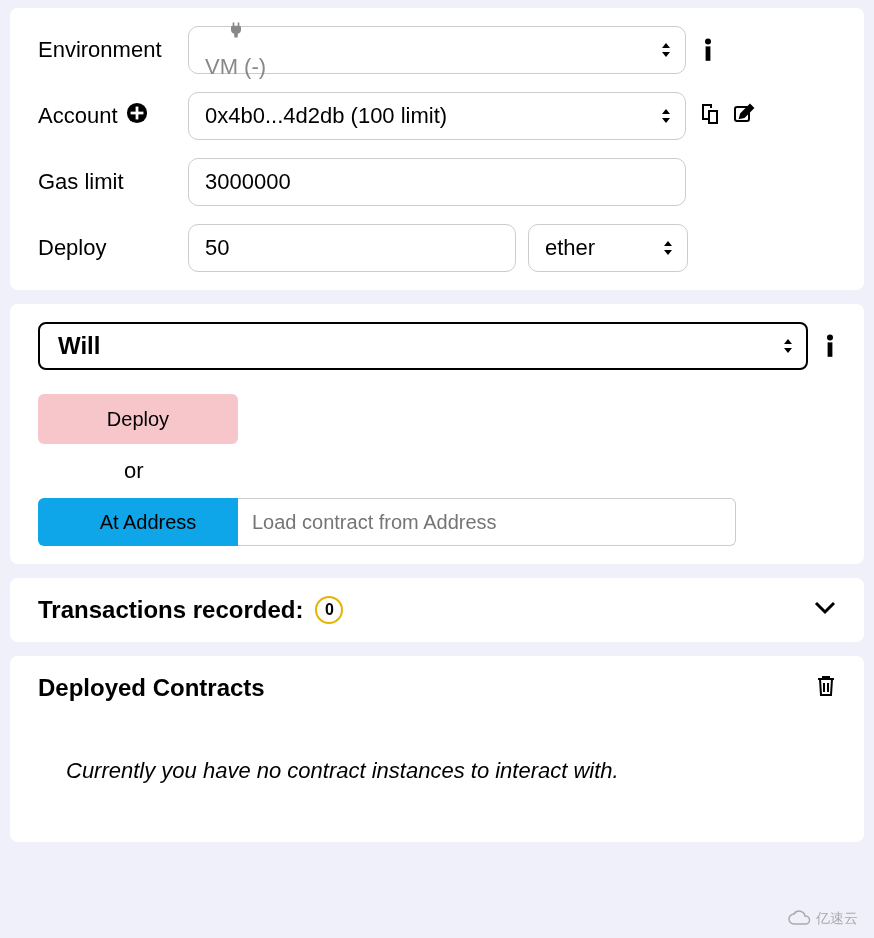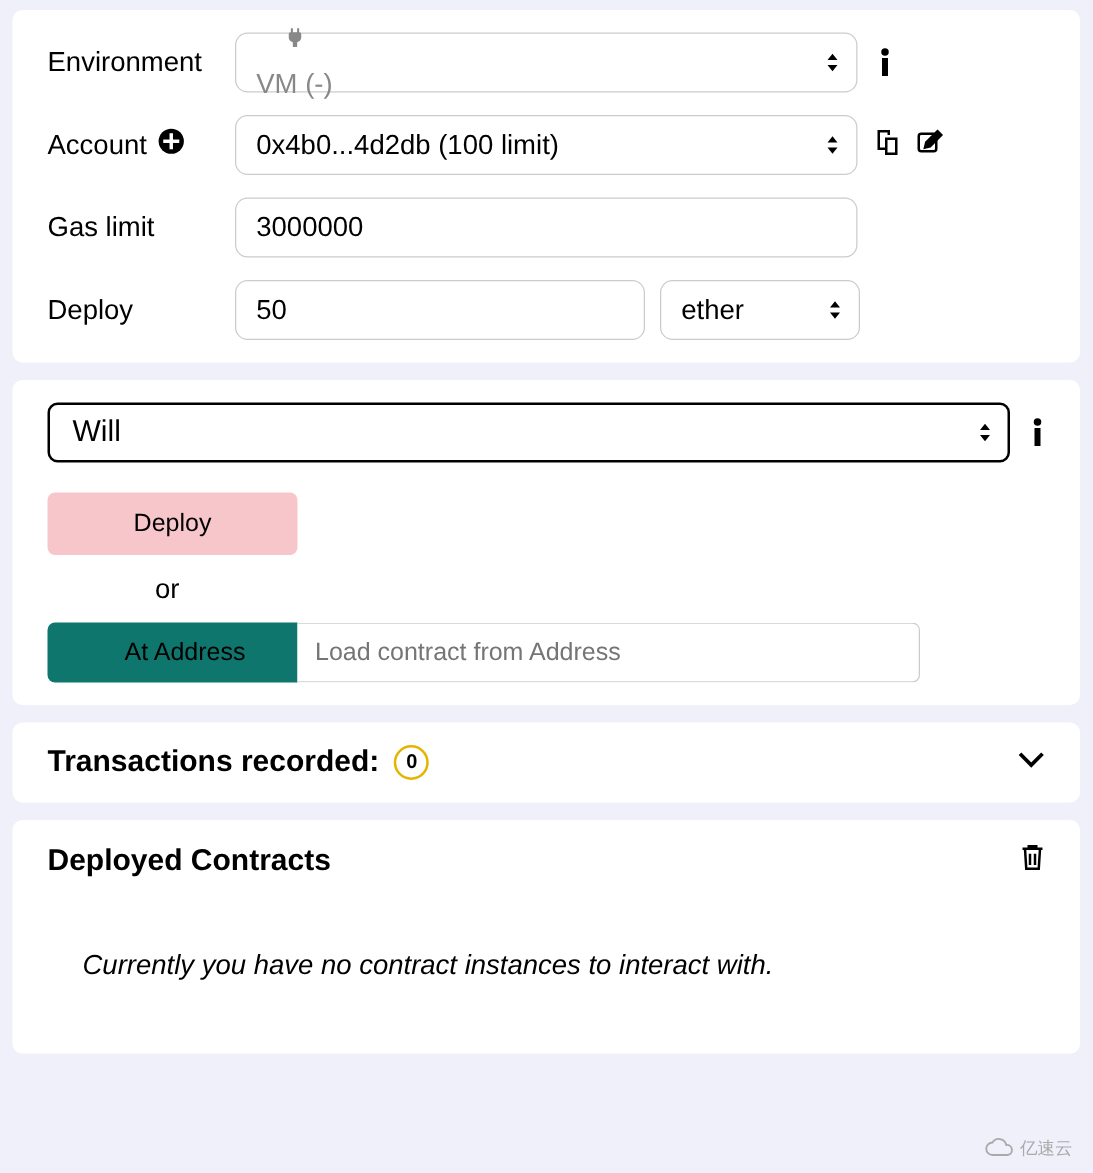--- a/index.html
+++ b/index.html
@@ -92,21 +92,21 @@
 .contract-row { display: flex; align-items: center; gap: 10px; }
 .contract-select {
   flex: 1;
   height: 48px;
   border: 2px solid #000;
   border-radius: 8px;
   position: relative;
   display: flex;
   align-items: center;
   padding: 0 40px 0 18px;
-  font-weight: 400;
+  font-weight: 700;
   font-size: 24px;
   cursor: pointer;
 }
 .deploy-btn {
   width: 200px;
   height: 50px;
   background: #f7c6cb;
   border: none;
   border-radius: 6px;
   font-size: 20px;
@@ -114,21 +114,21 @@
   margin-top: 24px;
 }
 .or-text {
   font-size: 22px;
   margin: 14px 0 14px 86px;
 }
 .at-address-row { display: flex; }
 .at-address-btn {
   width: 200px;
   height: 48px;
-  background: #0f766e;
+  background: #0ea5e9;
   border: none;
   font-size: 20px;
   cursor: pointer;
   border-radius: 6px 0 0 6px;
   padding-left: 20px;
 }
 .load-input {
   flex: 1;
   height: 48px;
   border: 1px solid #ccc;

